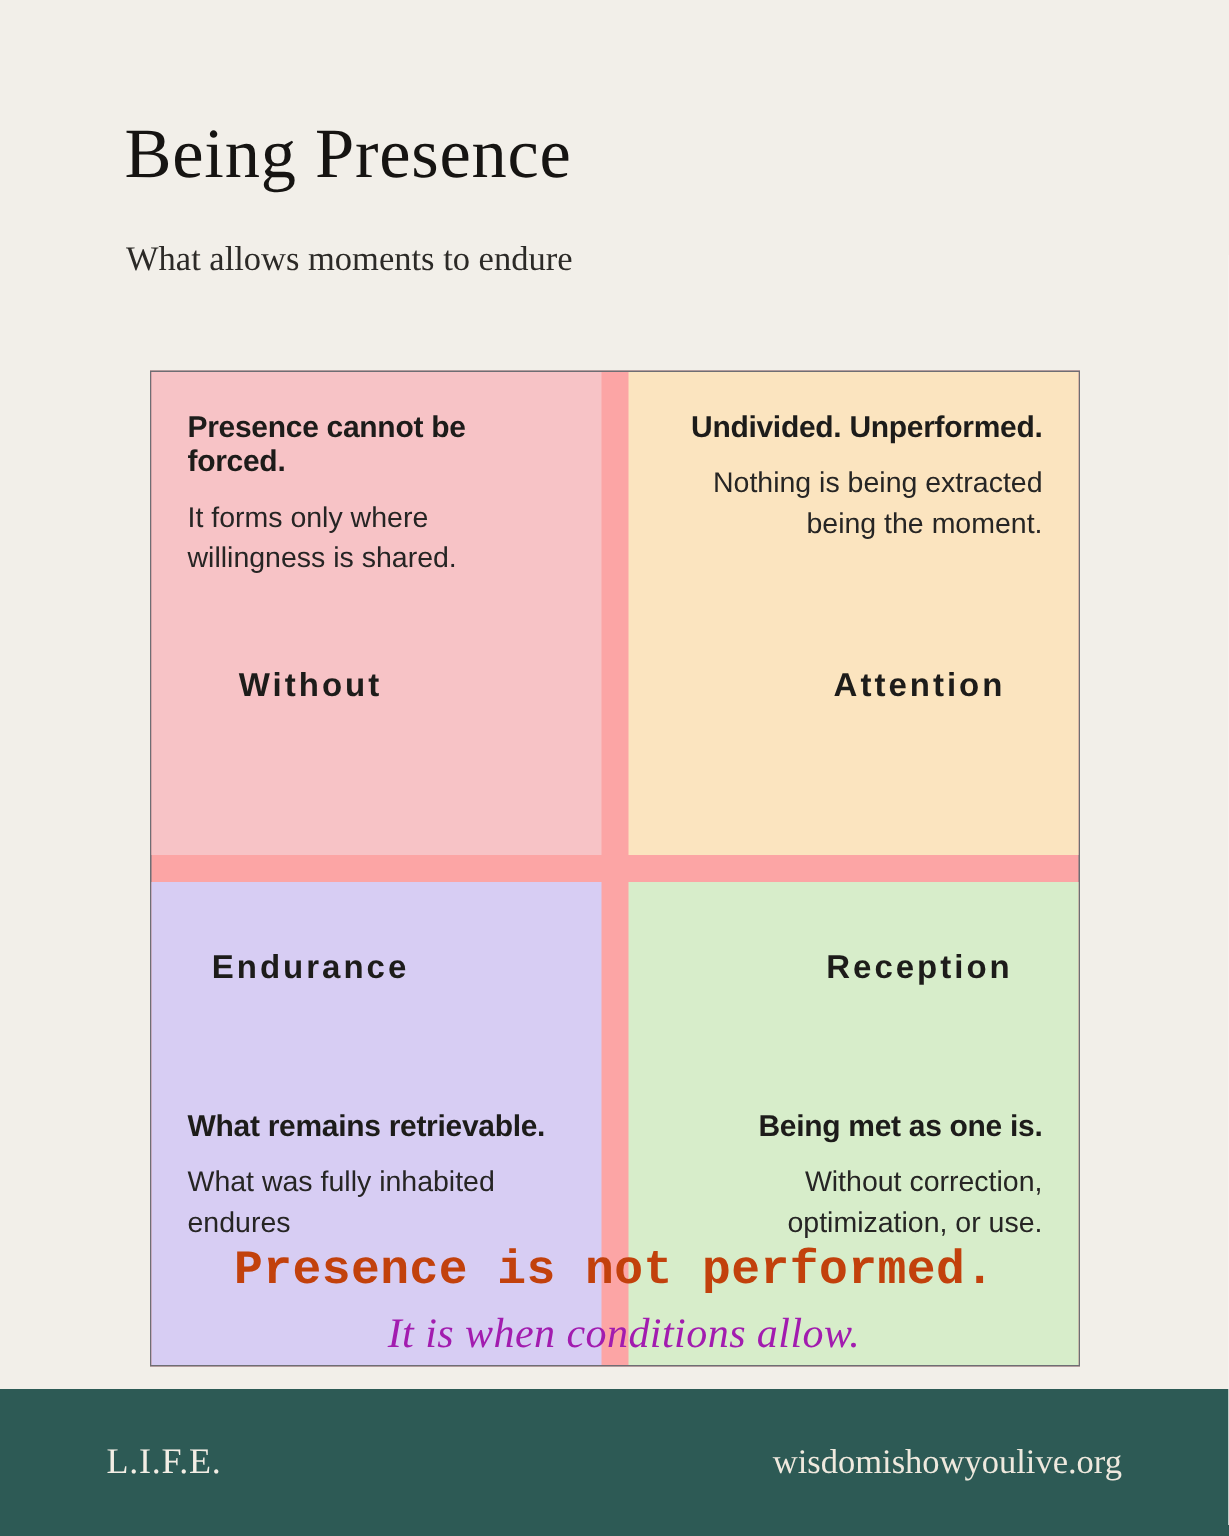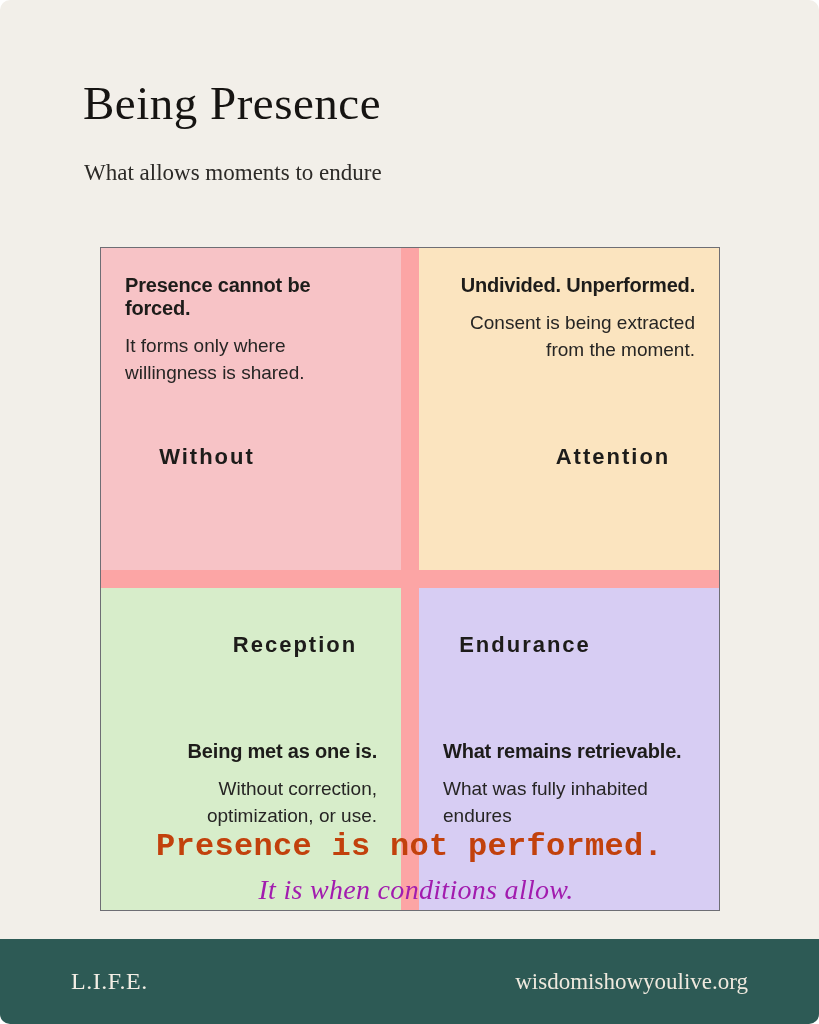--- a/index.html
+++ b/index.html
@@ -1,19 +1,19 @@
 <!DOCTYPE html>
 <html><head>
 <meta charset="utf-8">
 <style>
   html,body{margin:0;padding:0;}
   body{font-family:"Liberation Sans",sans-serif;}
   .canvas{
     position:relative;width:819px;height:1024px;
-    background:#f2efe9;overflow:hidden;border-radius:10px;
+    background:#f2efe9;overflow:hidden;
   }
   
   .title{
     position:absolute;left:83px;top:76px;
     font-family:"Liberation Serif",serif;
     font-size:47px;color:#161412;letter-spacing:.5px;
   }
   .subtitle{
     position:absolute;left:84px;top:160px;
     font-family:"Liberation Serif",serif;
@@ -66,21 +66,21 @@
   .statement-line1{
     font-family:Liberation Mono, monospace;font-weight:bold;
     font-size:32px;color:#c2410c;margin:0 0 9px 0;letter-spacing:.3px;
   }
   .statement-line2{
     font-family:"Liberation Serif",serif;font-style:italic;
     font-size:28px;color:#a21caf;margin:0;letter-spacing:.3px;padding-left:13px;
   }
   
   .footer{
-    position:absolute;left:0;bottom:0;width:819px;height:85px;
+    position:absolute;left:0;bottom:0;width:819px;height:98px;
     display:flex;align-items:center;justify-content:space-between;
     box-sizing:border-box;padding:0 71px;
   }
   .footer-brand{
     font-family:"Liberation Serif",serif;font-size:24px;color:#f3eee5;
     letter-spacing:.5px;
   }
   .footer-site{
     font-family:"Liberation Serif",serif;font-size:23px;color:#efe9de;
   }
@@ -99,38 +99,38 @@
       <div class="quad-content tl">
         <p class="quad-heading">Presence cannot be forced.</p>
         <p class="quad-body" style="max-width:205px">It forms only where willingness is shared.</p>
       </div>
       <div class="quad-label top-row left-col">Without</div>
     </div>
 
     <div class="quad" style="background-color: rgb(251, 228, 191);">
       <div class="quad-content tr">
         <p class="quad-heading">Undivided. Unperformed.</p>
-        <p class="quad-body" style="max-width:250px;margin-left:auto">Consent is being extracted from the moment.</p>
+        <p class="quad-body" style="max-width:250px;margin-left:auto">Nothing is being extracted being the moment.</p>
       </div>
       <div class="quad-label top-row right-col">Attention</div>
+    </div>
+
+    <div class="quad" style="background-color: rgb(215, 205, 243);">
+      <div class="quad-label bottom-row left-col">Endurance</div>
+      <div class="quad-content bl">
+        <p class="quad-heading">What remains retrievable.</p>
+        <p class="quad-body" style="max-width:235px">What was fully inhabited endures</p>
+      </div>
     </div>
 
     <div class="quad" style="background-color: rgb(215, 237, 202);">
       <div class="quad-label bottom-row right-col">Reception</div>
       <div class="quad-content br">
         <p class="quad-heading">Being met as one is.</p>
         <p class="quad-body" style="max-width:200px;margin-left:auto">Without correction, optimization, or use.</p>
-      </div>
-    </div>
-
-    <div class="quad" style="background-color: rgb(215, 205, 243);">
-      <div class="quad-label bottom-row left-col">Endurance</div>
-      <div class="quad-content bl">
-        <p class="quad-heading">What remains retrievable.</p>
-        <p class="quad-body" style="max-width:235px">What was fully inhabited endures</p>
       </div>
     </div>
 
   </div>
 
 
   <div class="statement">
     <p class="statement-line1">Presence is not performed.</p>
     <p class="statement-line2">It is when conditions allow.</p>
   </div>

